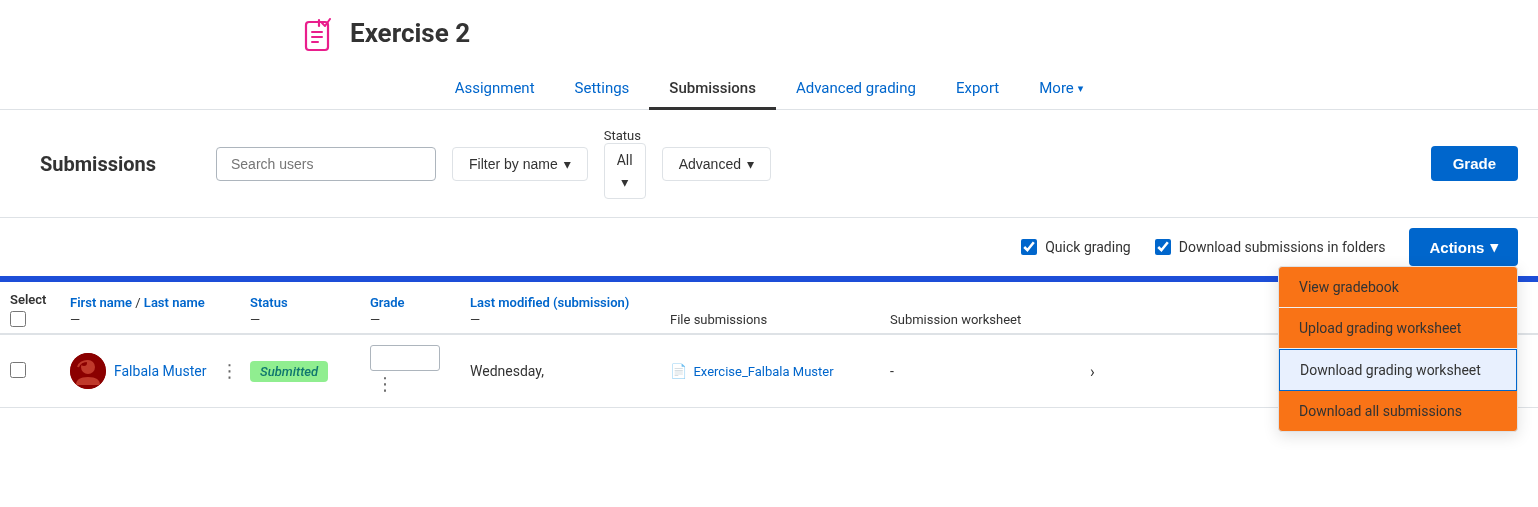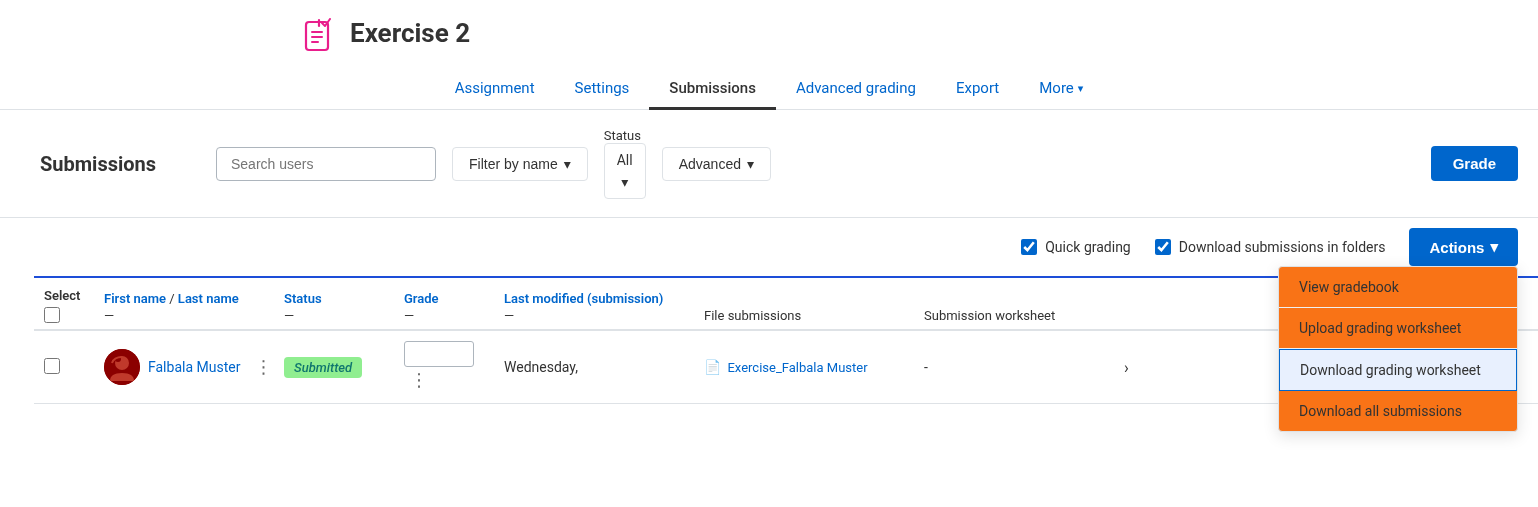--- a/index.html
+++ b/index.html
@@ -42,21 +42,21 @@
     .checkbox-option input[type="checkbox"] { width: 16px; height: 16px; accent-color: #0066cc; }
     .actions-btn { display: flex; align-items: center; gap: 6px; padding: 8px 18px; background: #0066cc; color: #fff; border: 2px solid #0066cc; border-radius: 4px; font-size: 15px; font-weight: 600; cursor: pointer; }
 
     
     .dropdown-menu { position: absolute; top: 48px; right: 20px; background: #f97316; border: 1px solid #dee2e6; border-radius: 4px; box-shadow: 0 4px 16px rgba(0,0,0,0.12); z-index: 100; min-width: 240px; }
     .dropdown-item { padding: 12px 20px; font-size: 14px; color: #333; cursor: pointer; border-bottom: 1px solid #f0f0f0; }
     .dropdown-item:last-child { border-bottom: none; }
     .dropdown-item.highlighted { background: #e8f0fe; border: 1px solid #0066cc; color: #333; }
 
     
-    .table-section { border-top: 2px solid #1d4ed8; margin-left: 34px; }
+    .table-section { border-top: 6px solid #1d4ed8; }
     .table-header { display: grid; grid-template-columns: 60px 180px 120px 100px 200px 220px 200px 80px; align-items: end; padding: 10px 10px 6px 10px; border-bottom: 2px solid #dee2e6; }
     .col-header { font-size: 13px; color: #333; }
     .col-header a { color: #0066cc; text-decoration: none; font-weight: 600; font-size: 13px; }
     .col-dash { color: #333; display: block; margin-top: 2px; }
 
     .select-checkbox { display: flex; flex-direction: column; align-items: flex-start; gap: 4px; }
     .select-label { font-size: 13px; font-weight: 600; }
 
     
     .table-row { display: grid; grid-template-columns: 60px 180px 120px 100px 200px 220px 200px 80px; align-items: center; padding: 10px 10px; border-bottom: 1px solid #dee2e6; }

